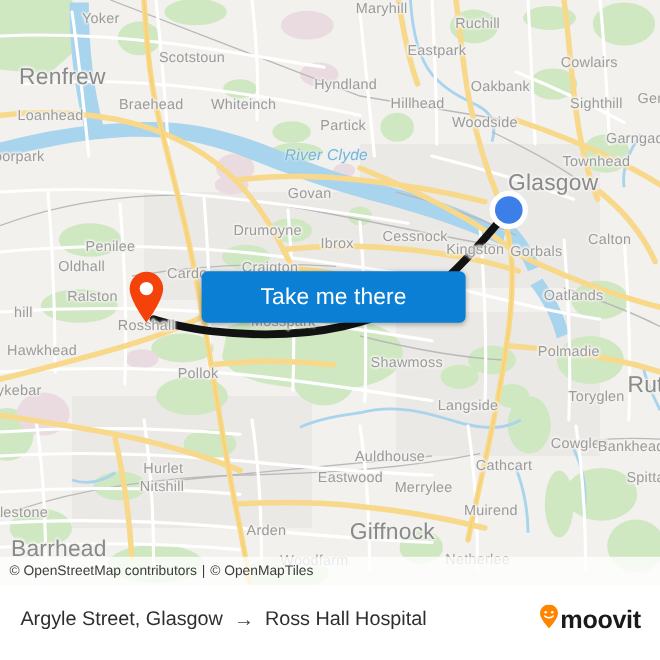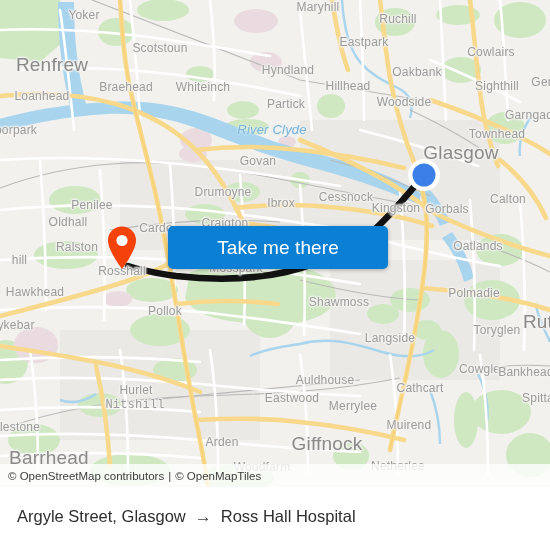--- a/index.html
+++ b/index.html
@@ -404,21 +404,21 @@
         <div class="map-label sz-m" style="left: 390px; top: 338px;">Langside</div>
         <div class="map-label sz-m" style="left: 497px; top: 330px;">Toryglen</div>
         <div class="map-label sz-xl" style="left: 538px; top: 322px;">Rut</div>
         <div class="map-label sz-m" style="left: 483px; top: 369px;">Cowglen</div>
         <div class="map-label sz-m" style="left: 526px; top: 372px;">Bankhead</div>
         <div class="map-label sz-m" style="left: 100px; top: 390px; margin-left: 36px;">Hurlet</div>
         <div class="map-label sz-m" style="left: 325px; top: 380px;">Auldhouse</div>
         <div class="map-label sz-m" style="left: 292px; top: 398px;">Eastwood</div>
         <div class="map-label sz-m" style="left: 420px; top: 388px;">Cathcart</div>
         <div class="map-label sz-m" style="left: 538px; top: 398px;">Spitta</div>
-        <div class="map-label sz-m" style="left: 135px; top: 405px; font-family: Liberation Mono, monospace;">Nitshill</div>
+        <div class="map-label sz-m" style="left: 135px; top: 405px;">Nitshill</div>
         <div class="map-label sz-m" style="left: 353px; top: 406px;">Merrylee</div>
         <div class="map-label sz-m" style="left: 20px; top: 427px;">lestone</div>
         <div class="map-label sz-m" style="left: 393px; top: 425px; padding-left: 32px;">Muirend</div>
         <div class="map-label sz-m" style="left: 222px; top: 442px;">Arden</div>
         <div class="map-label sz-xl" style="left: 327px; top: 444px;">Giffnock</div>
         <div class="map-label sz-xl" style="left: 49px; top: 458px;">Barrhead</div>
         <div class="map-label sz-m" style="left: 398px; top: 466px;">Netherlee</div>
         <div class="map-label sz-m" style="left: 262px; top: 467px;">Woodfarm</div>
       </div>
 
@@ -444,15 +444,26 @@
       <span class="attr-text">© OpenMapTiles</span>
     </div>
   </div>
 
   <div id="footer">
     <div id="route-summary">
       <span class="place">Argyle Street, Glasgow</span>
       <span class="arrow">→</span>
       <span class="place">Ross Hall Hospital</span>
     </div>
+    <div id="brand">
+      <span>
+        <svg viewBox="0 0 22 26" width="17" height="20">
+          <path d="M11 25.5 C11 25.5 1.2 14.8 1.2 9.3 A9.8 9.8 0 1 1 20.8 9.3 C20.8 14.8 11 25.5 11 25.5 Z" fill="#ff8400"></path>
+          <circle cx="7.4" cy="8.1" r="1.35" fill="#ffffff"></circle>
+          <circle cx="14.6" cy="8.1" r="1.35" fill="#ffffff"></circle>
+          <path d="M6.4 12.1 C8.2 14.6 13.8 14.6 15.6 12.1" stroke="#ffffff" stroke-width="1.7" fill="none" stroke-linecap="round"></path>
+        </svg>
+      </span>
+      <span class="brand-word">moovit</span>
+    </div>
   </div>
 
 </div>
 
 </body></html>

